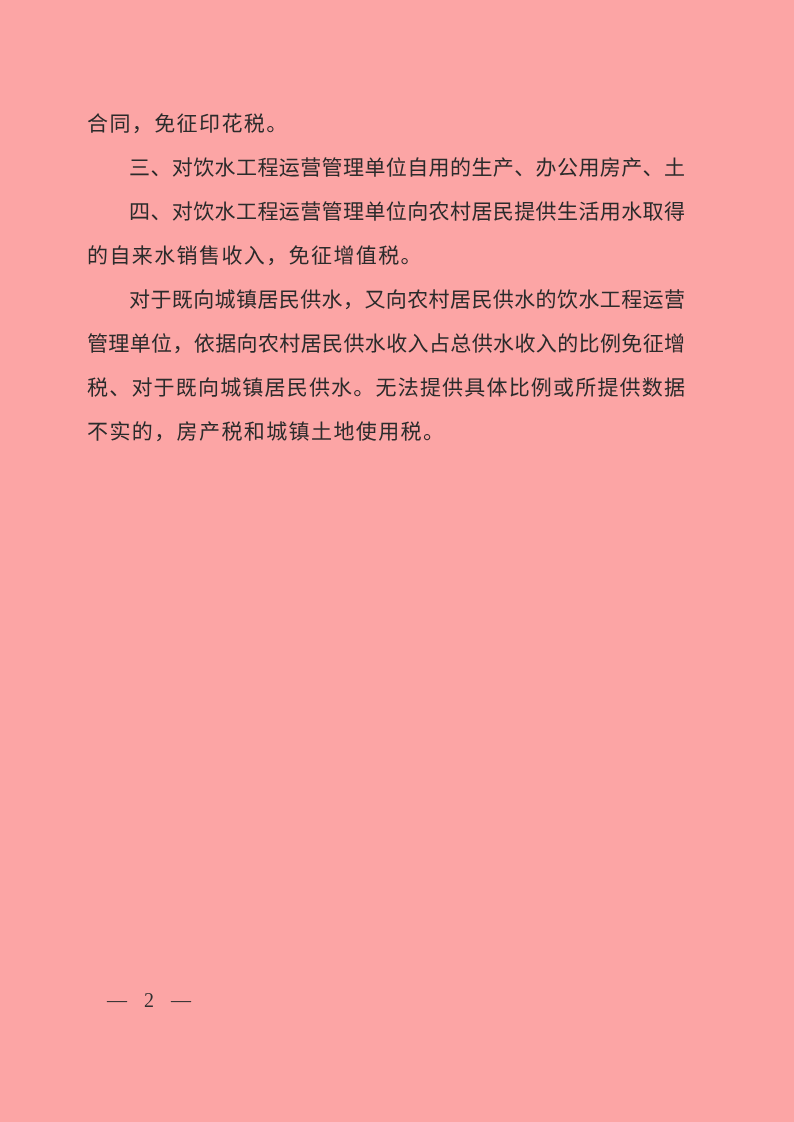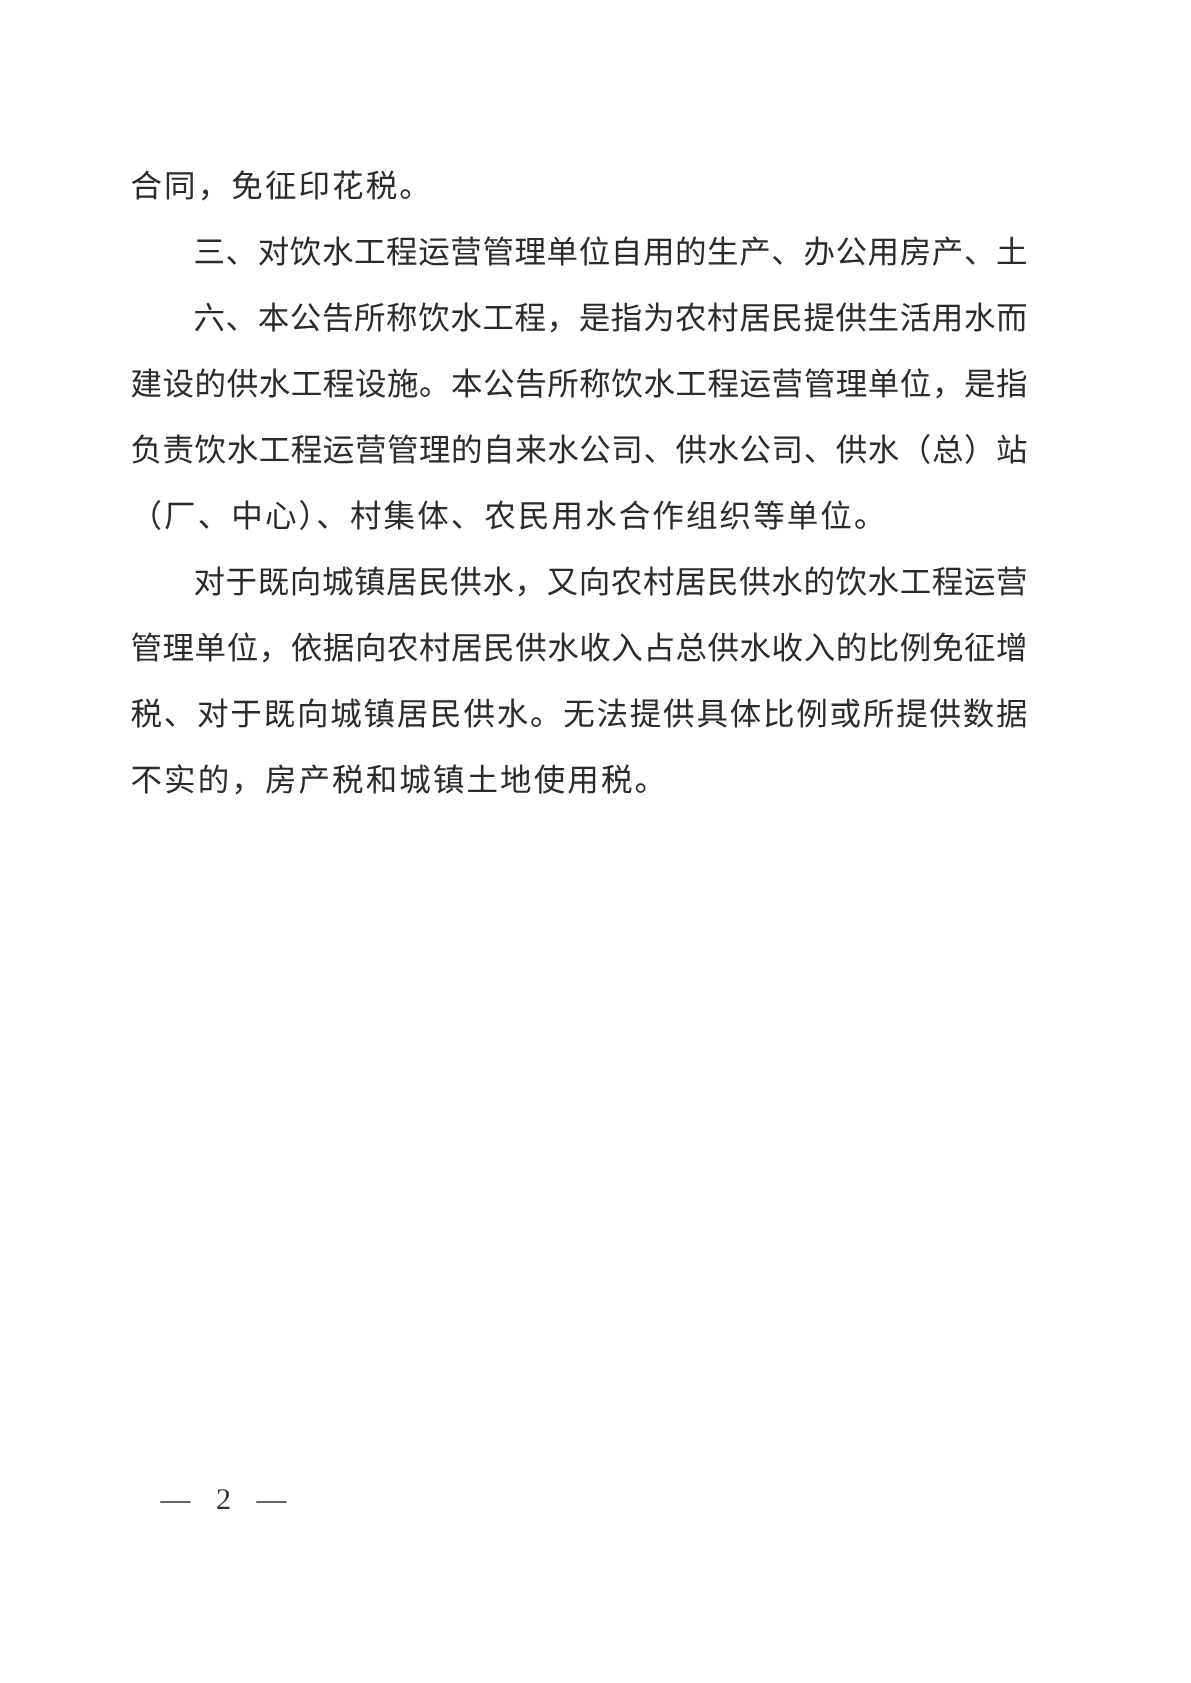--- a/index.html
+++ b/index.html
@@ -6,21 +6,21 @@
   html, body {
     margin: 0;
     padding: 0;
     background: #9a9a9a;
   }
   .page {
     position: relative;
     width: 794px;
     height: 1122px;
     margin: 0 auto;
-    background: #ffffff;
+    background: #fca5a5;
     overflow: hidden;
     font-family: "Liberation Serif", "DejaVu Serif", serif;
     color: #2b2b2b;
     box-shadow: 0 0 6px rgba(0,0,0,0.25);
   }
   .text-body {
     position: absolute;
     left: 87px;
     top: 102px;
     width: 598px;
@@ -64,24 +64,22 @@
 
 <div class="page">
   <div class="text-body">
       <div class="paragraph">
         <div class="line last">合同，免征印花税。</div>
       </div>
       <div class="paragraph">
         <div class="line fill indent">三、对饮水工程运营管理单位自用的生产、办公用房产、土</div>
       </div>
       <div class="paragraph">
-        <div class="line fill indent">六、本公告所称饮水工程，是指为农村居民提供生活用水而</div>
-        <div class="line fill">建设的供水工程设施。本公告所称饮水工程运营管理单位，是指</div>
-        <div class="line fill">负责饮水工程运营管理的自来水公司、供水公司、供水（总）站</div>
-        <div class="line last">（厂、中心）、村集体、农民用水合作组织等单位。</div>
+        <div class="line fill indent">四、对饮水工程运营管理单位向农村居民提供生活用水取得</div>
+        <div class="line last">的自来水销售收入，免征增值税。</div>
       </div>
       <div class="paragraph">
         <div class="line fill indent">对于既向城镇居民供水，又向农村居民供水的饮水工程运营</div>
         <div class="line fill">管理单位，依据向农村居民供水收入占总供水收入的比例免征增</div>
         <div class="line fill">税、对于既向城镇居民供水。无法提供具体比例或所提供数据</div>
         <div class="line last">不实的，房产税和城镇土地使用税。</div>
       </div>
     </div>
   <div class="page-number">— 2 —</div>
 </div>

